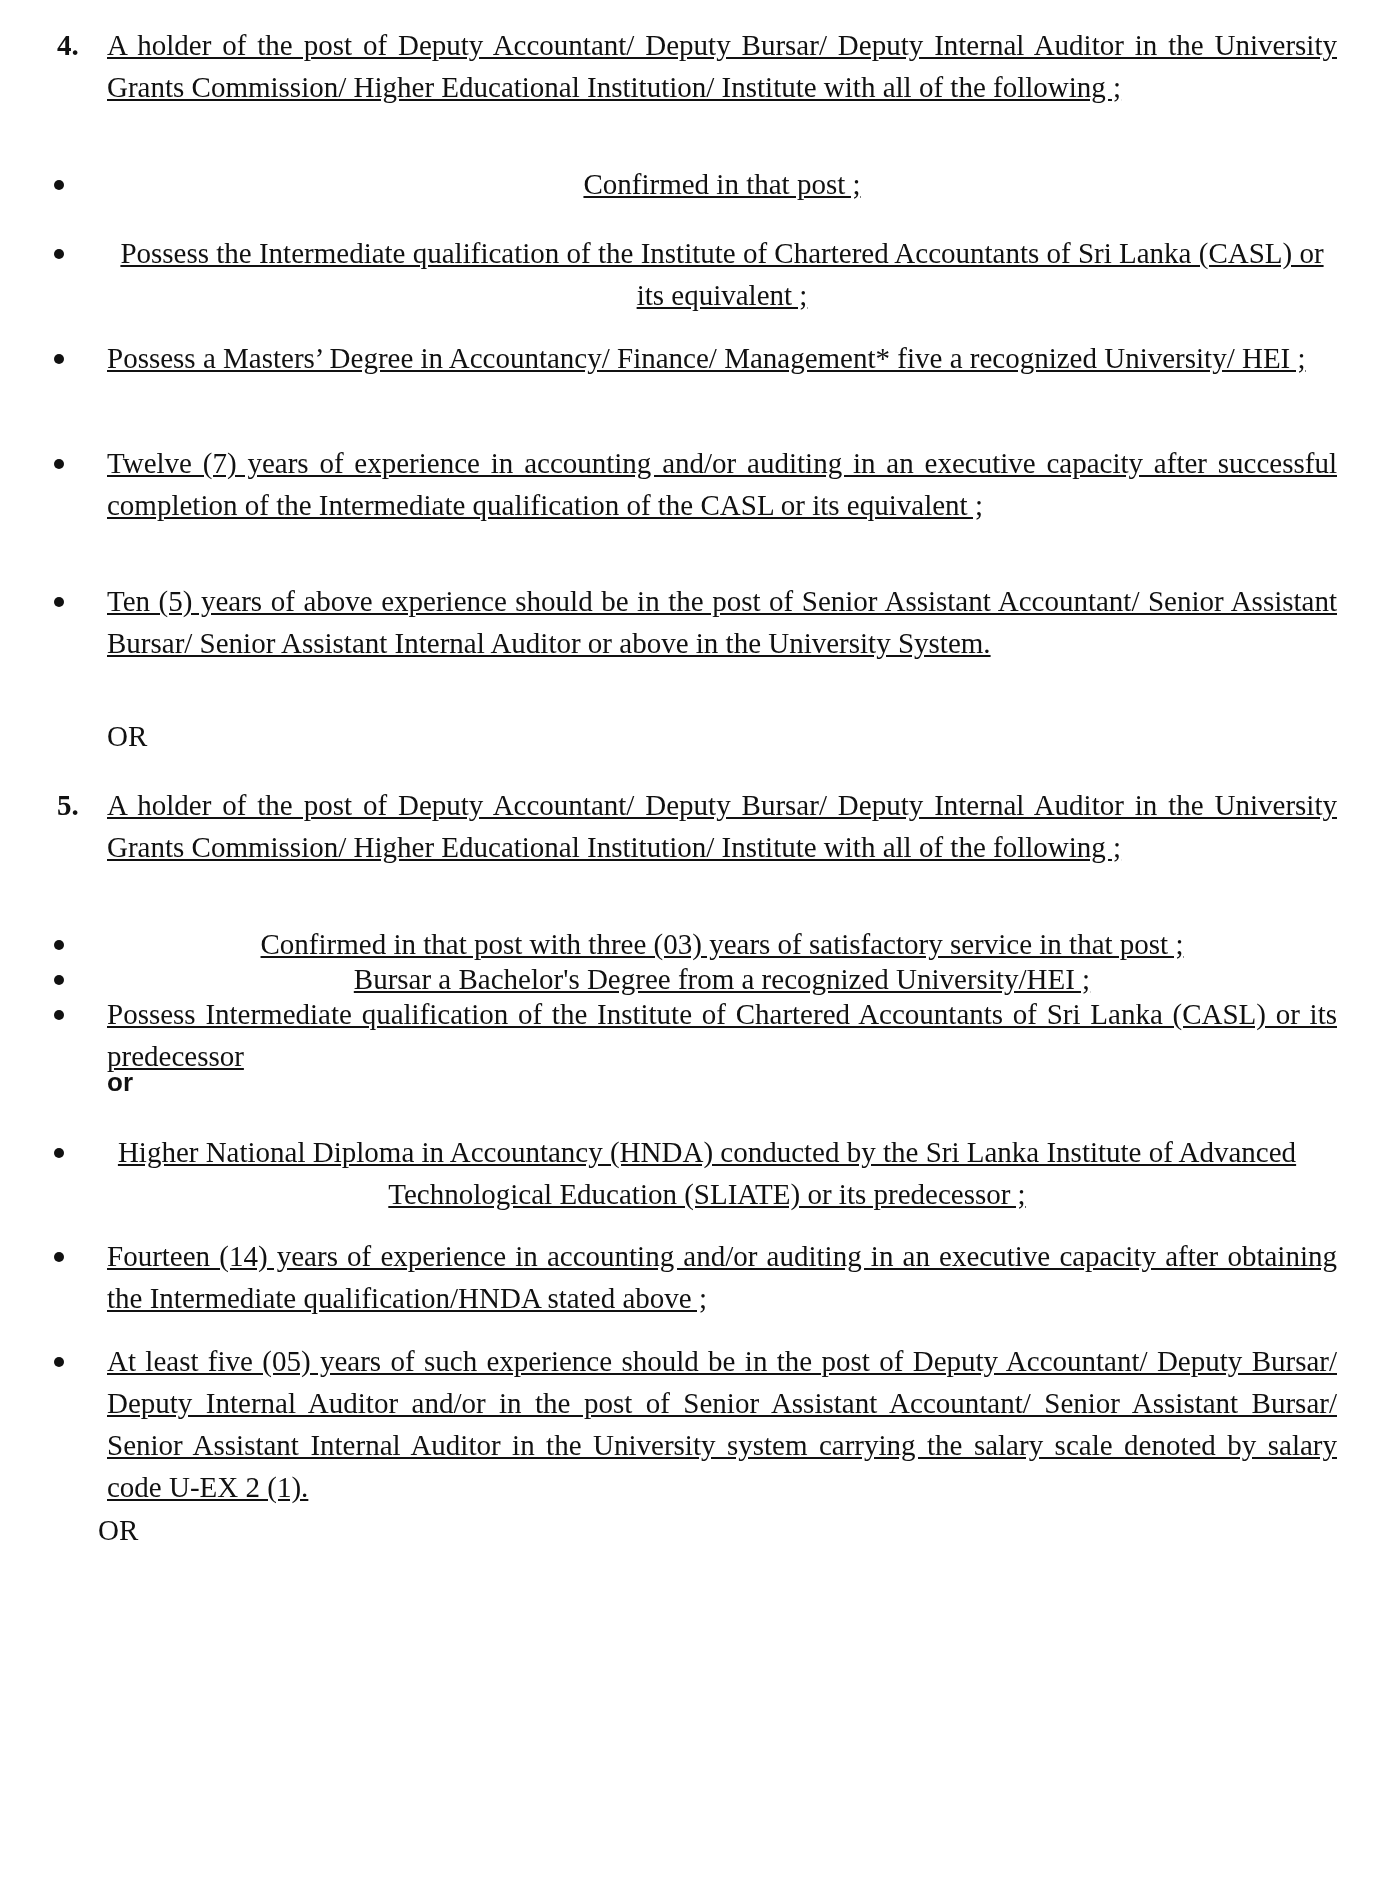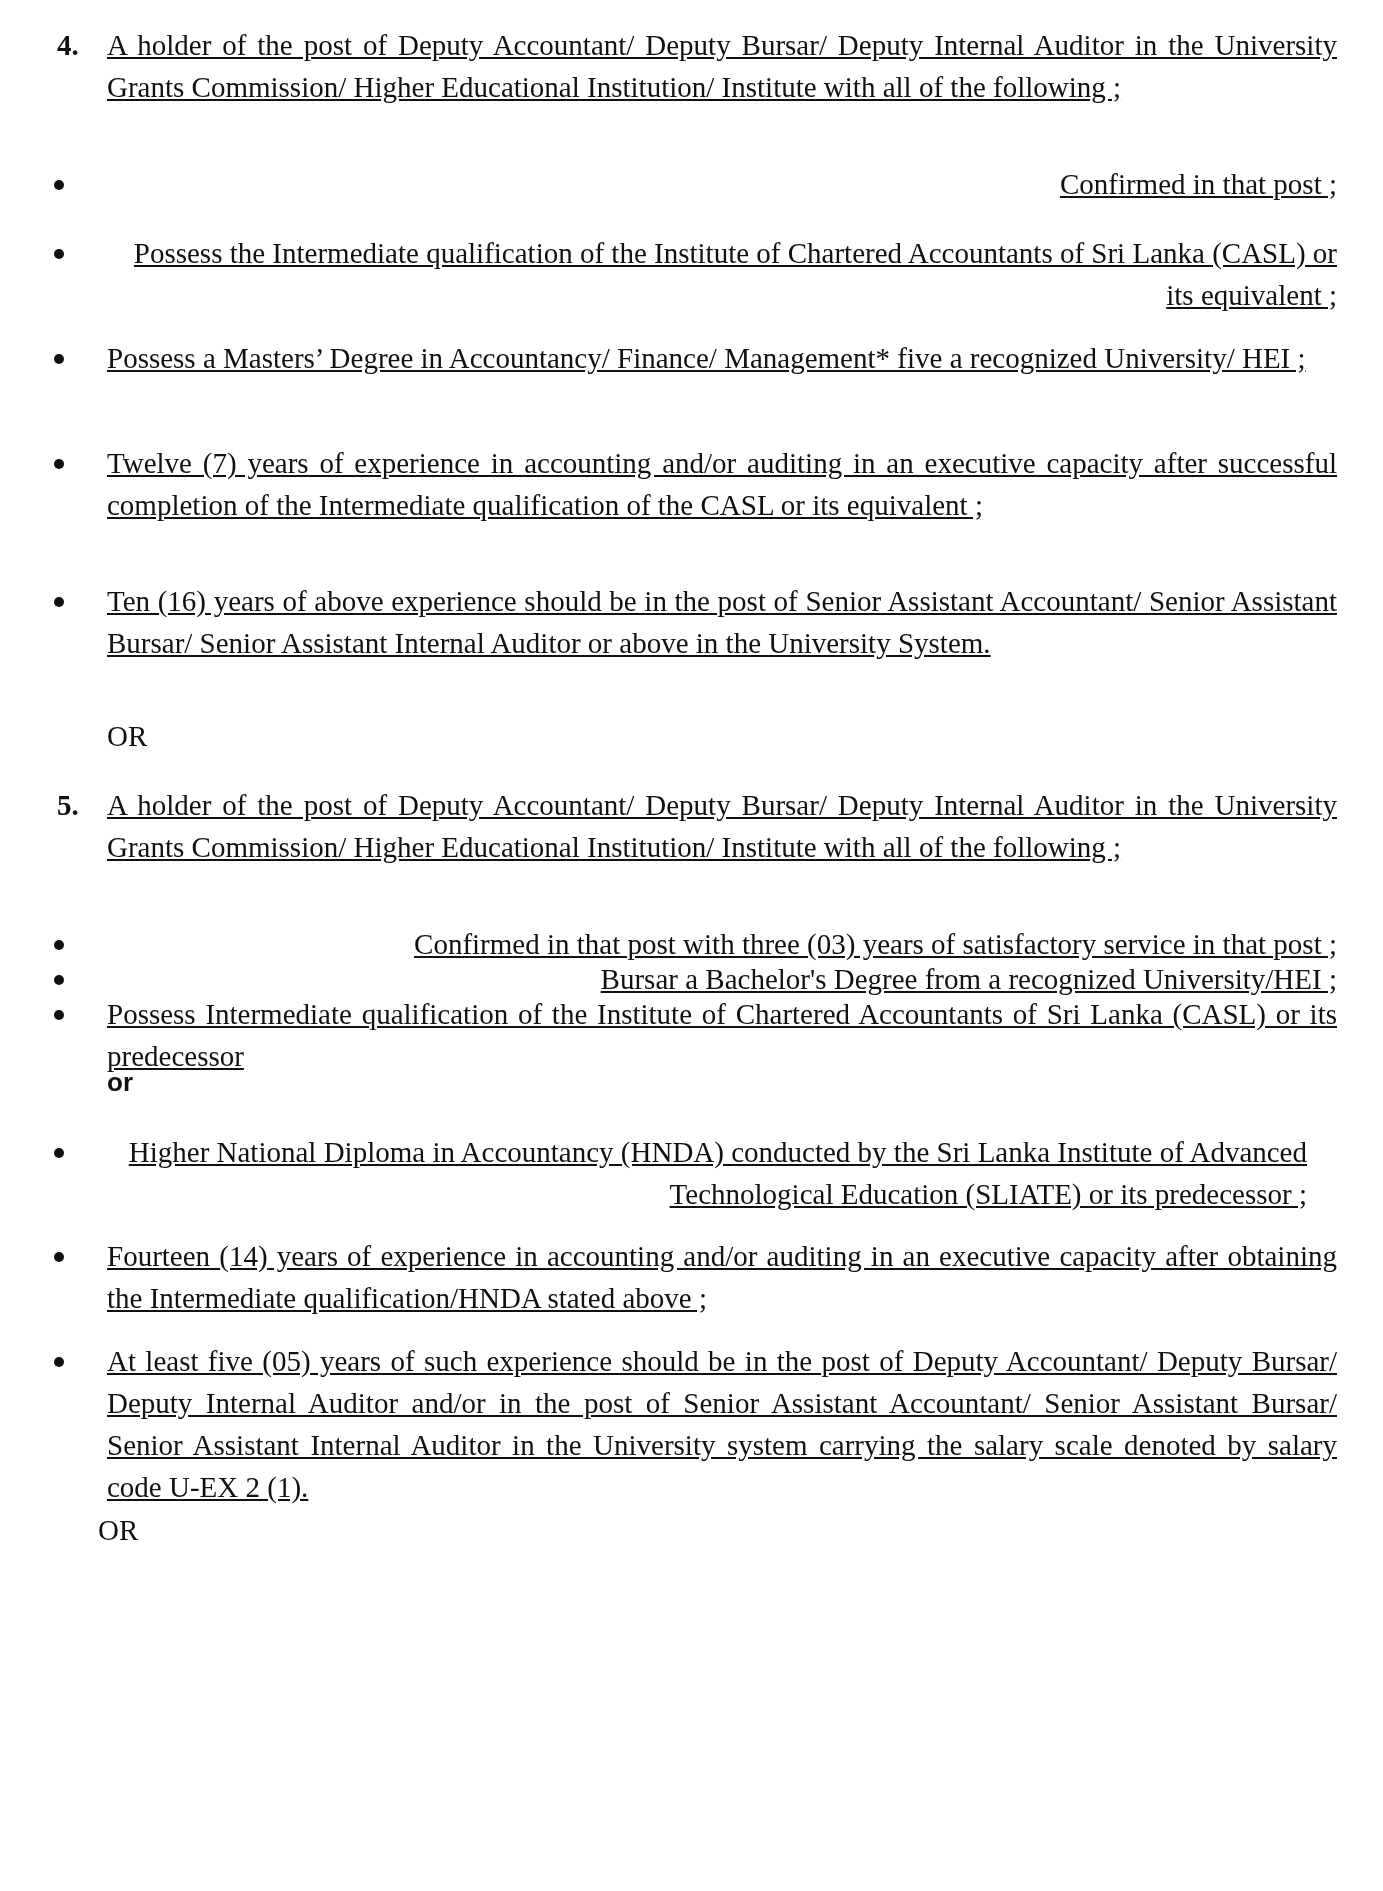--- a/index.html
+++ b/index.html
@@ -14,21 +14,21 @@
       line-height: 42px;
     }
     .page { position: absolute; left: 0; top: 0; width: 1383px; height: 1891px; }
     .block {
       position: absolute;
       left: 107px;
       width: 1230px;
       text-align: justify;
       text-decoration: underline;
     }
-    .block.left { text-align: right; }
+    .block.left { text-align: center; }
     .marker {
       position: absolute;
       left: 57px;
       font-weight: bold;
     }
     .bullet {
       position: absolute;
       left: 54px;
       width: 10px; height: 10px;
       border-radius: 50%;
@@ -51,21 +51,21 @@
   <span class="bullet" style="top:249px;"></span>
   <div class="block left" style="top:232px;">Possess the Intermediate qualification of the Institute of Chartered Accountants of Sri Lanka (CASL) or its equivalent ;</div>
 
   <span class="bullet" style="top:354px;"></span>
   <div class="block" style="top:337px;">Possess a Masters’ Degree in Accountancy/ Finance/ Management* five a recognized University/ HEI ;</div>
 
   <span class="bullet" style="top:459px;"></span>
   <div class="block" style="top:442px;">Twelve (7) years of experience in accounting and/or auditing in an executive capacity after successful completion of the Intermediate qualification of the CASL or its equivalent ;</div>
 
   <span class="bullet" style="top:597px;"></span>
-  <div class="block" style="top:580px;">Ten (16) years of above experience should be in the post of Senior Assistant Accountant/ Senior Assistant Bursar/ Senior Assistant Internal Auditor or above in the University System.</div>
+  <div class="block" style="top:580px;">Ten (5) years of above experience should be in the post of Senior Assistant Accountant/ Senior Assistant Bursar/ Senior Assistant Internal Auditor or above in the University System.</div>
 
   <span class="or" style="left:107px; top:715px;">OR</span>
 
   <span class="marker" style="top:784px;">5.</span>
   <div class="block" style="top:784px;">A holder of the post of Deputy Accountant/ Deputy Bursar/ Deputy Internal Auditor in the University Grants Commission/ Higher Educational Institution/ Institute with all of the following ;</div>
 
   <span class="bullet" style="top:940px;"></span>
   <div class="block left" style="top:923px;">Confirmed in that post with three (03) years of satisfactory service in that post ;</div>
 
   <span class="bullet" style="top:975px;"></span>

